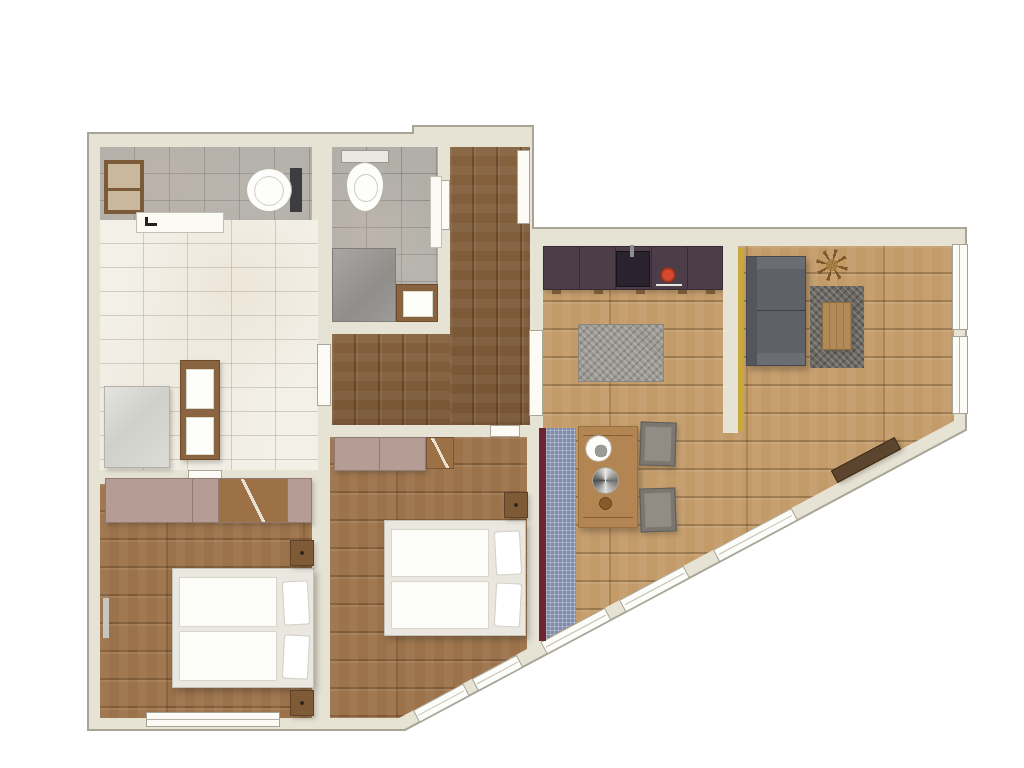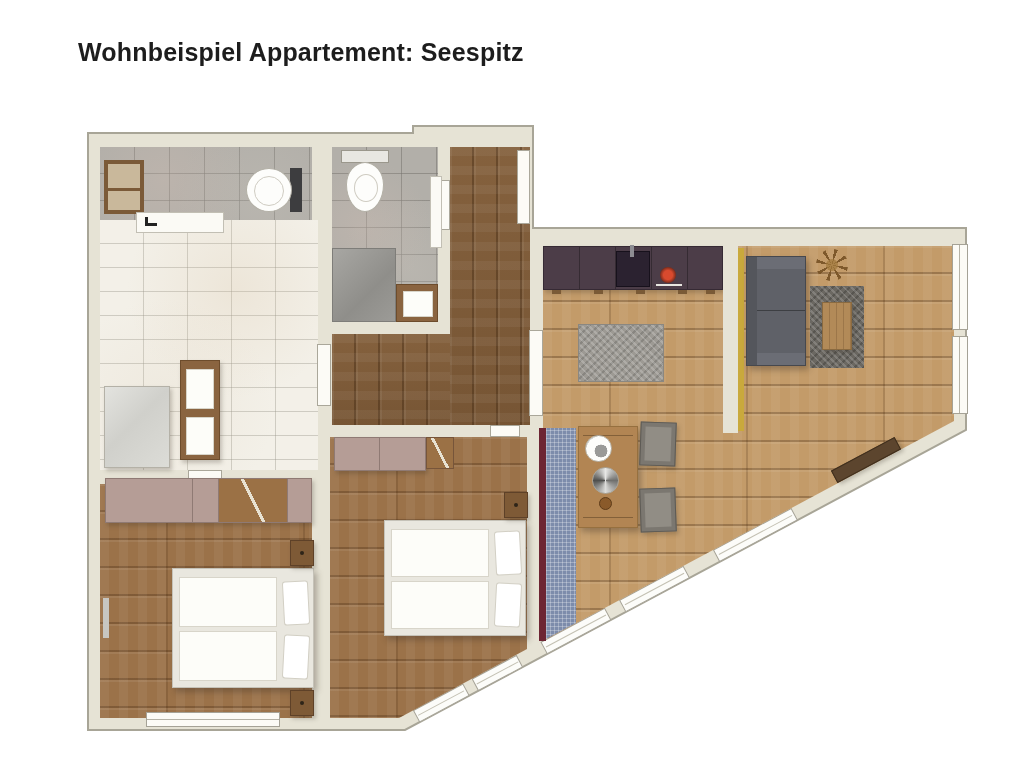--- a/index.html
+++ b/index.html
@@ -71,21 +71,20 @@
   .pillow{position:absolute;background:#ffffff;border:1px solid #d2cfc4;border-radius:3px;box-sizing:border-box;}
   .nightstand{background:#7e5a36;border:1px solid #5e４128;border:1px solid #5e4128;box-sizing:border-box;}
   .nightstand::after{content:"";position:absolute;left:50%;top:50%;width:4px;height:4px;margin:-2px;
     border-radius:50%;background:#2e2category:#2e2418;background:#2e2418;}
 </style>
 </head>
 <body>
 
 <div class="canvas">
 
-  <div class="abs title">Wohnbeispiel Appartement: Seespitz</div>
 
   <svg class="abs" style="left:0;top:0;" width="1024" height="768" viewBox="0 0 1024 768">
     <polygon points="88,133 413,133 413,126 533,126 533,228 966,228 966,430 405,730 88,730" fill="var(--c-wall)" stroke="var(--c-wall-line)" stroke-width="2"></polygon>
 
     <g>
       <g transform="rotate(-28.1 441.3 703)">
           <rect x="413.3" y="696.5" width="56" height="13" fill="#fcfcf9" stroke="#a5a296"></rect>
           <line x1="415" y1="703" x2="467" y2="703" stroke="#c3c0b2"></line>
         </g>
       <g transform="rotate(-28.1 497.4 673)">

